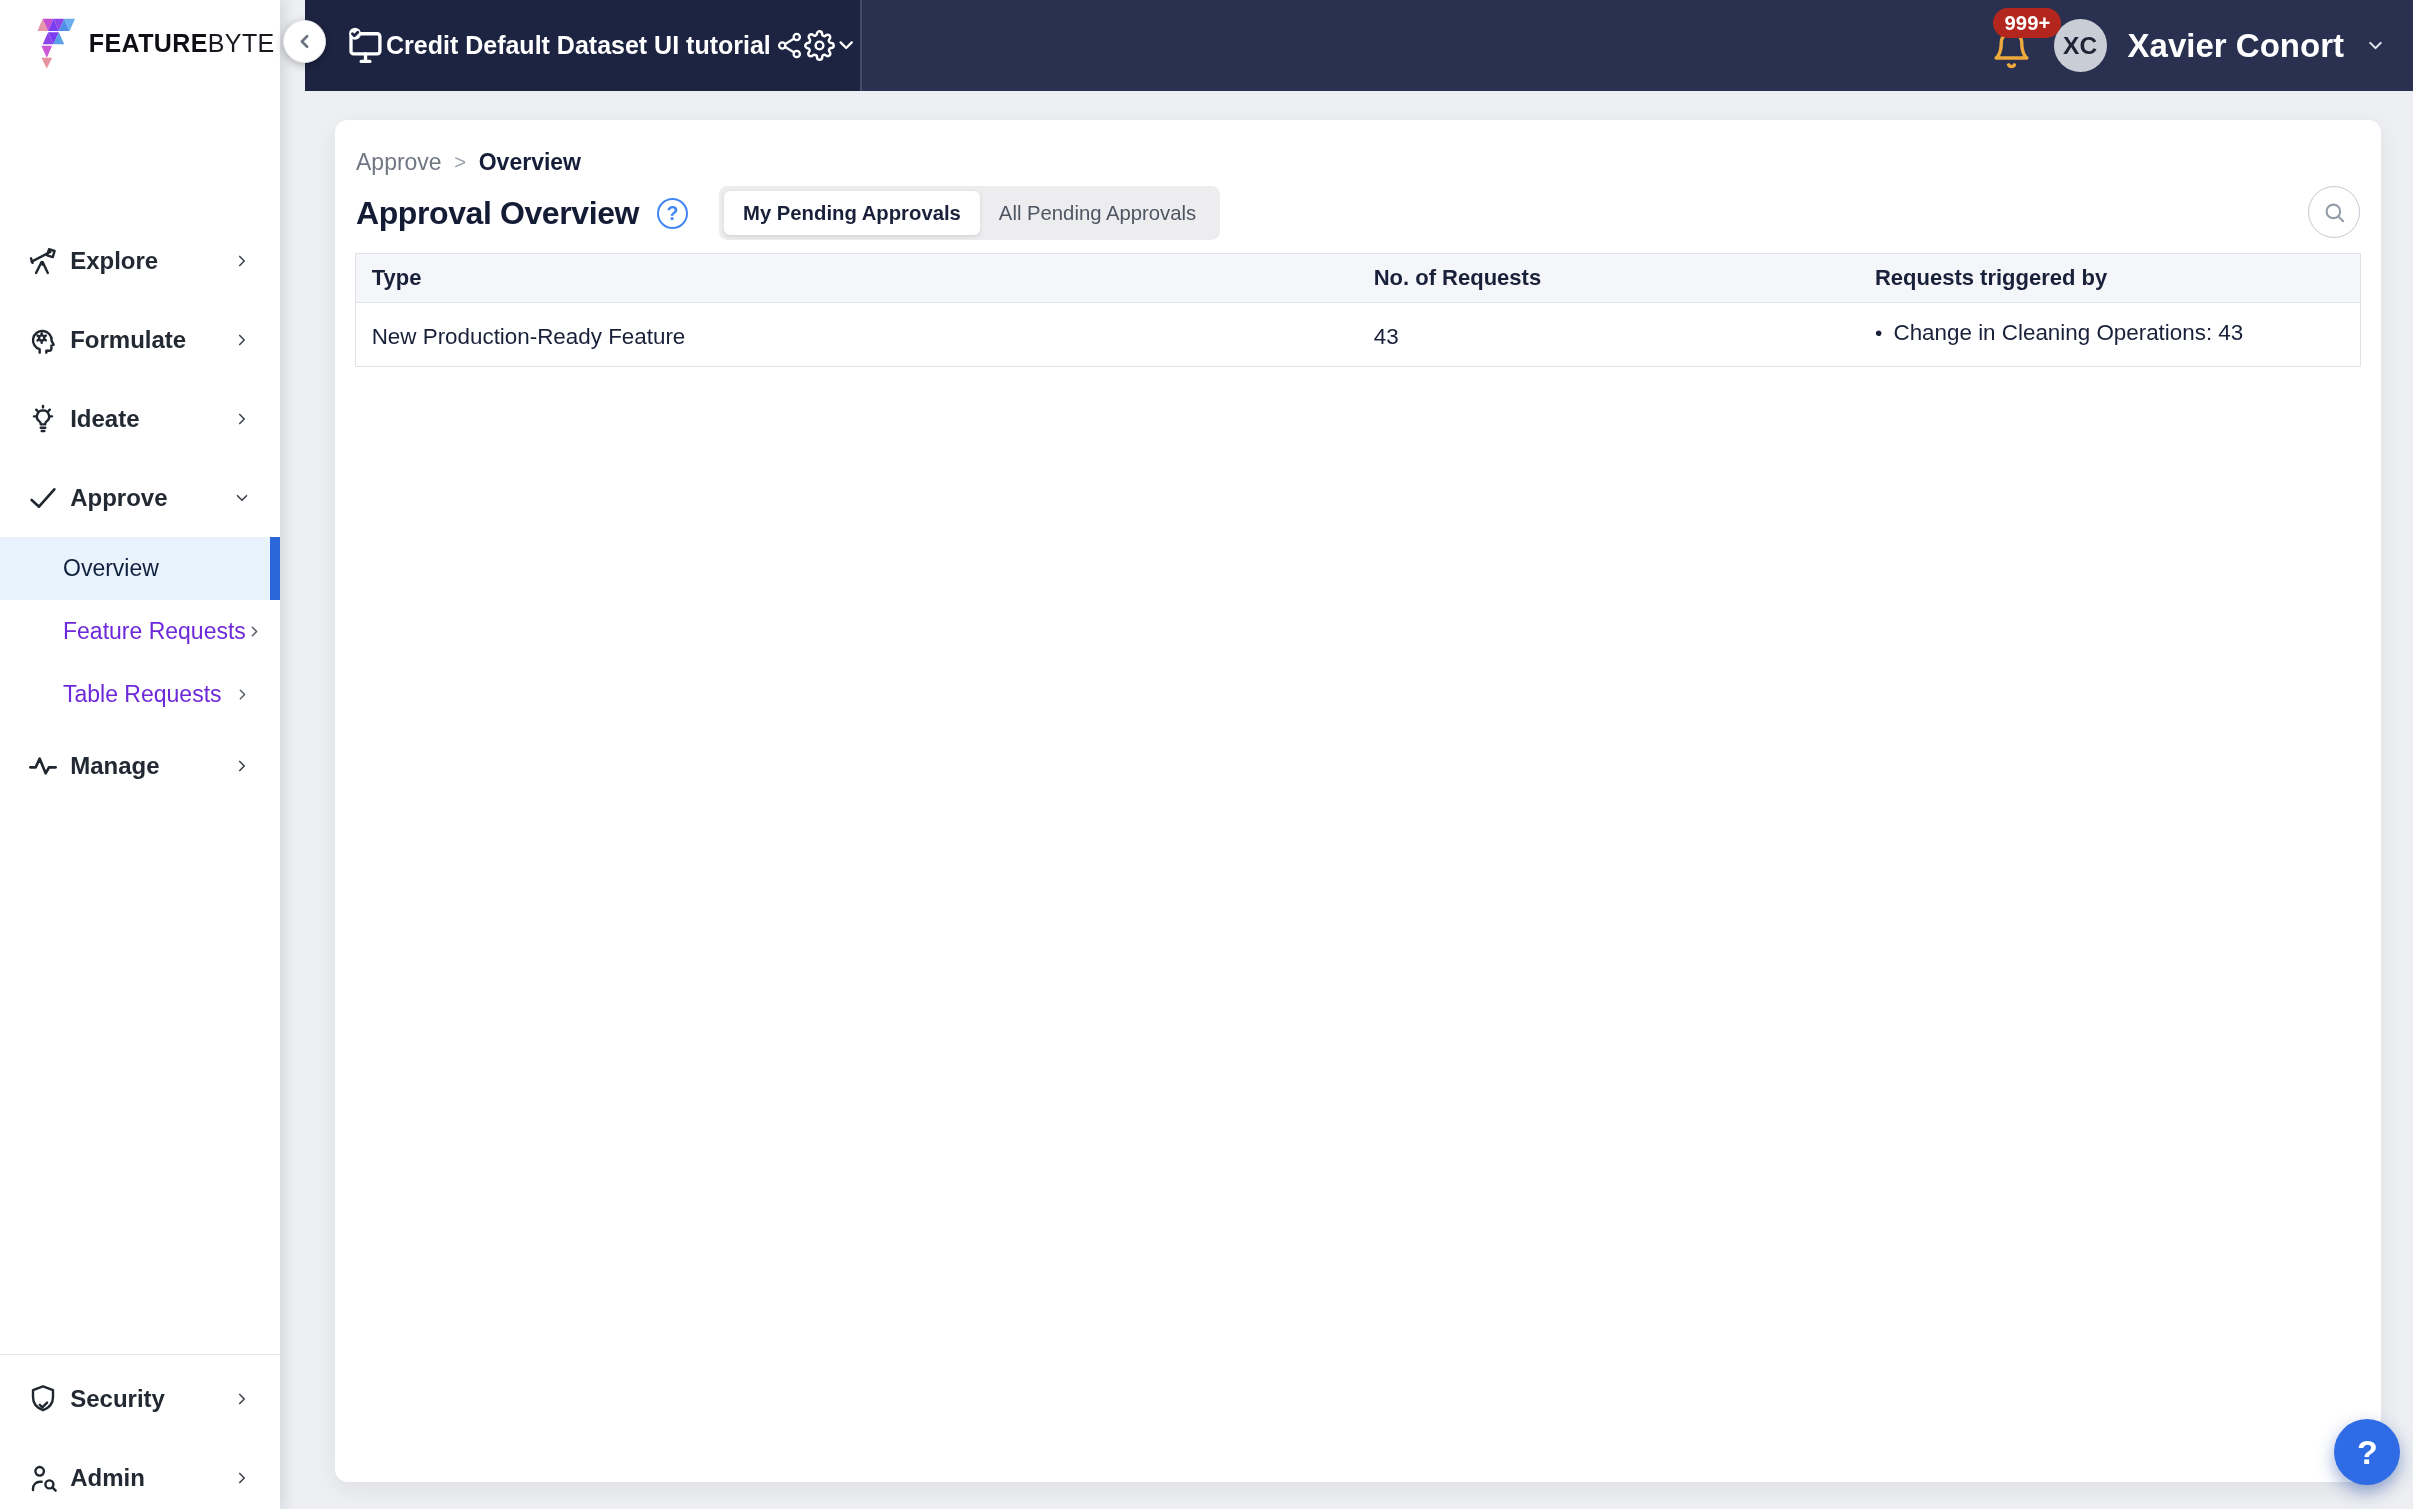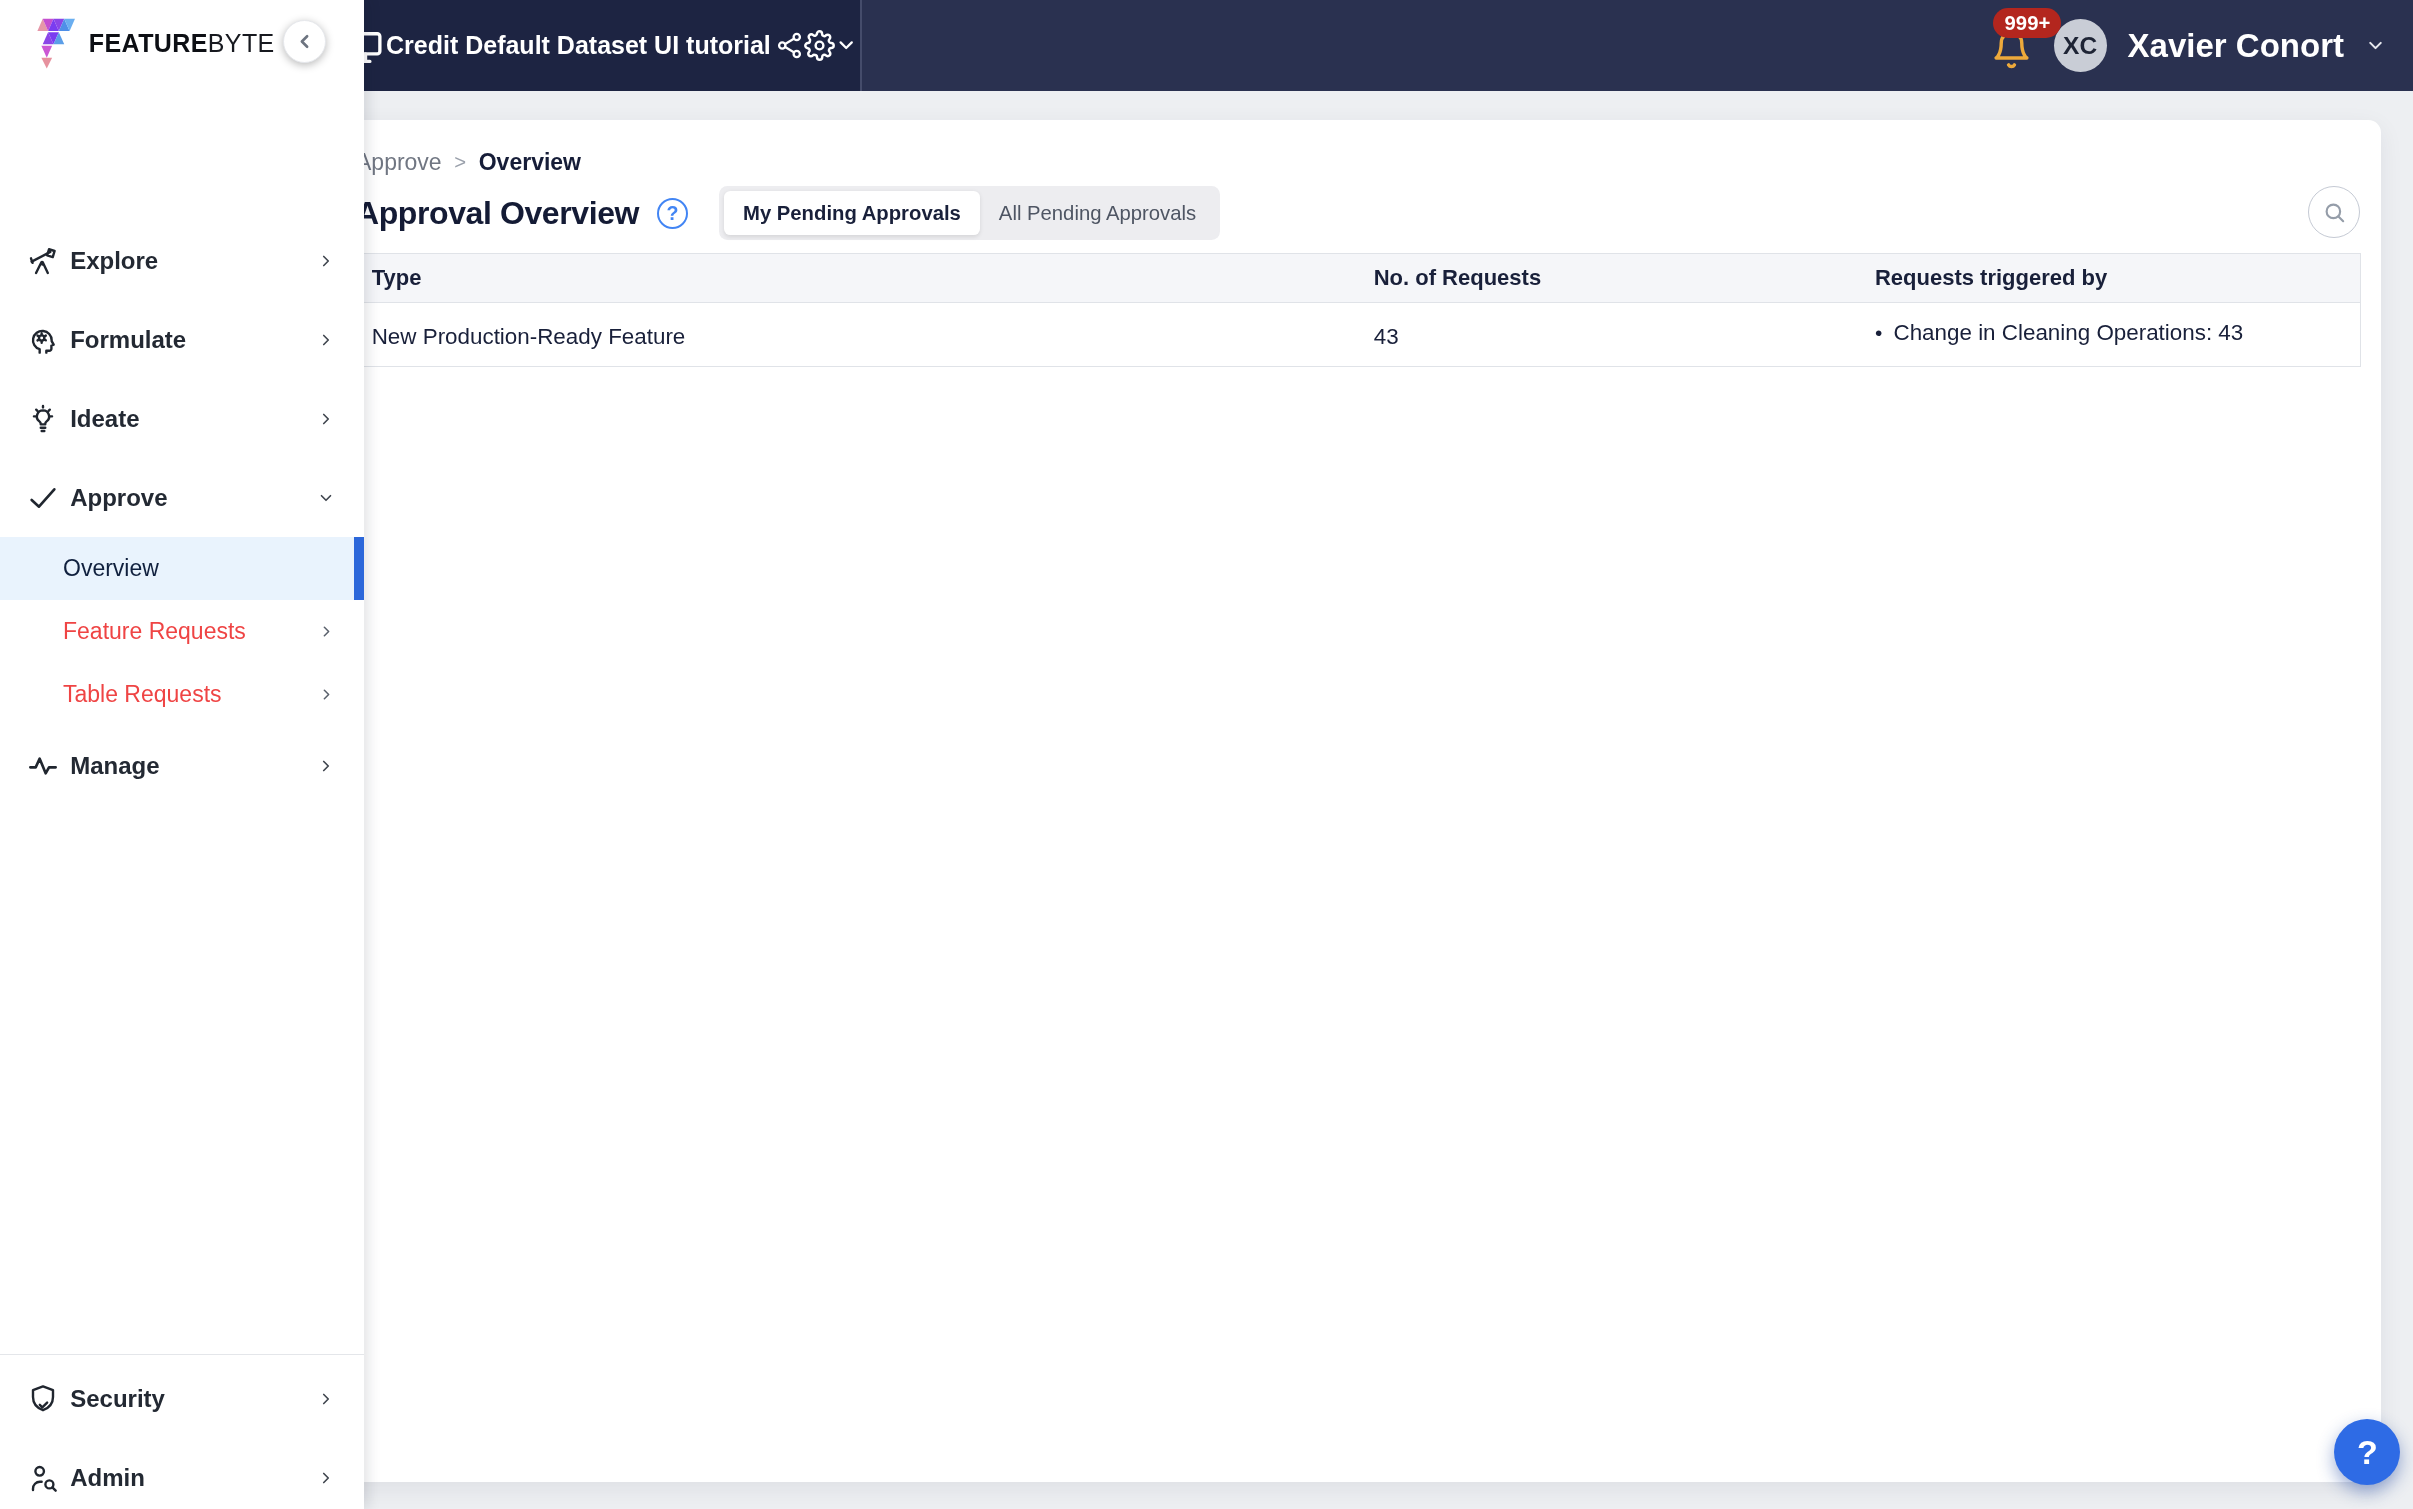--- a/index.html
+++ b/index.html
@@ -23,33 +23,33 @@
   .bell-wrap svg { color:#eda93b; }
   .notif-badge { position:absolute; top:-21px; left:2.8px; background:#b3261e; color:#fff; font-size:20.3px; font-weight:700; padding:4.9px 11.2px; border-radius:19px; line-height:1; white-space:nowrap; }
   .avatar { width:53px; height:53px; border-radius:50%; background:#c9cdd6; color:#1e2435; font-size:24.5px; font-weight:700; display:flex; align-items:center; justify-content:center; cursor:pointer; }
   .user-name { color:#ffffff; font-size:33px; font-weight:600; white-space:nowrap; cursor:pointer; }
   .user-chev { color:#e7e9ef; cursor:pointer; }
 
   
   .collapse-btn { position:absolute; left:283px; top:20.3px; width:43px; height:43px; border-radius:50%; background:#ffffff; border:0.7px solid #e6e8ec; box-shadow:0 2.1px 8.4px rgba(0,0,0,.28); display:flex; align-items:center; justify-content:center; z-index:60; color:#6d7480; cursor:pointer; }
 
   
-  .sidebar { position:absolute; left:0; top:0; width:364px; height:1509px; background:#ffffff; box-shadow:4.2px 0 12.6px rgba(20,28,45,.12); z-index:40; }
+  .sidebar { position:absolute; left:0; top:0; width:280px; height:1509px; background:#ffffff; box-shadow:4.2px 0 12.6px rgba(20,28,45,.12); z-index:40; }
   .logo { position:absolute; left:36px; top:17px; display:flex; align-items:center; gap:9.8px; cursor:pointer; }
   .brand { font-size:25px; letter-spacing:0.4px; color:#0d0f14; font-weight:800; white-space:nowrap; }
   .brand-light { font-weight:300; color:#17191f; }
 
   .nav { position:absolute; top:221px; left:0; right:0; }
   .nav-item { height:79px; display:flex; align-items:center; padding:0 29px 0 27px; cursor:pointer; }
   .nicon { width:32px; height:32px; color:#20262f; flex:0 0 auto; }
   .nlabel { margin-left:11.2px; font-size:24px; font-weight:600; color:#232933; white-space:nowrap; }
   .chev { margin-left:auto; color:#3f454e; flex:0 0 auto; }
 
   .sub-item { height:63px; display:flex; align-items:center; padding:0 29px 0 63px; position:relative; cursor:pointer; }
-  .sub-label { font-size:23px; font-weight:500; color:#ef4444; white-space:nowrap; }
+  .sub-label { font-size:23px; font-weight:500; color:#6d28d9; white-space:nowrap; }
   .sub-item.active { background:#e9f3fd; }
   .sub-item.active::after { content:""; position:absolute; right:0; top:0; bottom:0; width:9.8px; background:#2c67da; }
   .sub-item.active .sub-label { color:#10203e; }
   .sub-chev { margin-left:auto; color:#5a616c; flex:0 0 auto; }
 
   .sidebar-footer { position:absolute; left:0; right:0; top:1354px; border-top:1.4px solid #e4e6ea; padding-top:4.2px; }
 
   
   .main { position:absolute; left:305px; top:91px; right:0; bottom:0; background:#edeff2; }
   .card { position:absolute; left:30px; top:29px; width:2046px; height:1362px; background:#ffffff; border-radius:12.6px; box-shadow:0 7px 24px rgba(23,32,55,.07); }

